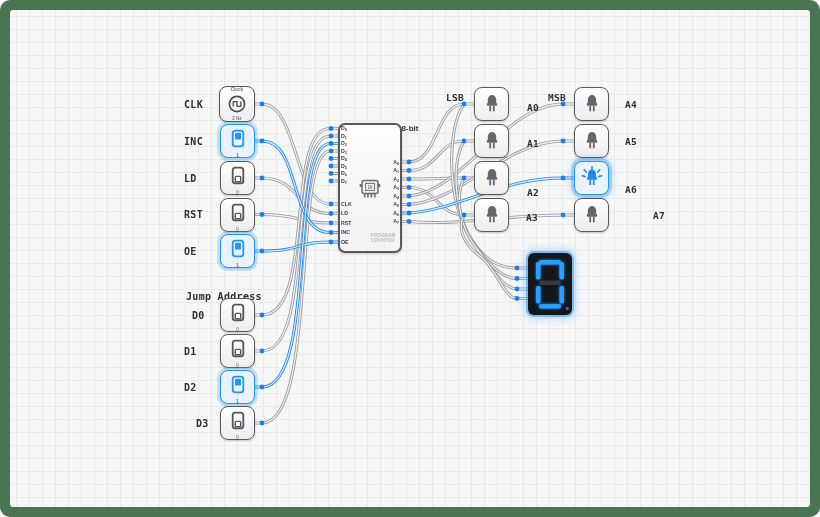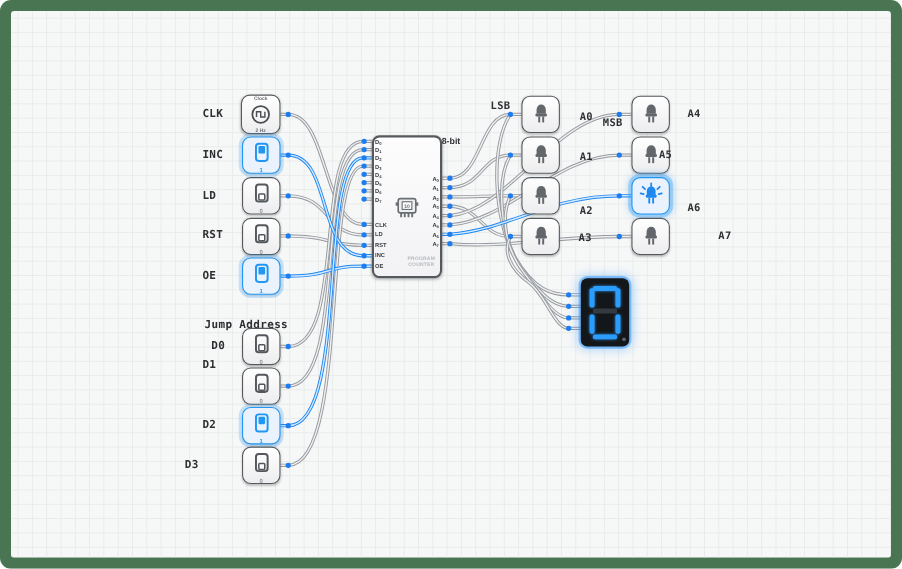--- a/index.html
+++ b/index.html
@@ -210,23 +210,23 @@
           <svg width="22" height="22" viewBox="-11 -11 22 22">
             <rect x="-5.3" y="-8.3" width="10.6" height="15.6" rx="2.6" fill="none" stroke="#2196f3" stroke-width="1.8"></rect>
             <rect x="-3" y="-6.2" width="6" height="6.8" rx="1" fill="#2196f3"></rect>
           </svg>
         </div>
       <div class="sw-val">1</div>
     </div>
 
     <div class="lbl" style="left:186px;top:296px">Jump Address</div>
     <div class="lbl" style="left:192px;top:315px">D0</div>
-    <div class="lbl" style="left:184px;top:332px">D1</div>
+    <div class="lbl" style="left:184px;top:351px">D1</div>
     <div class="lbl" style="left:184px;top:387px">D2</div>
-    <div class="lbl" style="left:168px;top:423px">D3</div>
+    <div class="lbl" style="left:196px;top:423px">D3</div>
 
     <div class="comp sw" style="left:220px;top:298px">
       <div class="icon-wrap">
           <svg width="22" height="22" viewBox="-11 -11 22 22">
             <rect x="-5.3" y="-8.3" width="10.6" height="15.6" rx="2.6" fill="none" stroke="#54575c" stroke-width="1.8"></rect>
             <rect x="-2.7" y="0.4" width="5.4" height="5.4" rx="0.8" fill="#fdfdfd" stroke="#54575c" stroke-width="1.4"></rect>
           </svg>
         </div>
       <div class="sw-val">0</div>
     </div>
@@ -340,21 +340,21 @@
             <rect x="-2.7" y="1.9" width="1.8" height="5.4" fill="#63676c"></rect>
             <rect x="0.9" y="1.9" width="1.8" height="5.4" fill="#63676c"></rect>
           </svg>
         </div>
       </div>
     <div class="lbl small" style="left:527px;top:107px">A0</div>
     <div class="lbl small" style="left:527px;top:143px">A1</div>
     <div class="lbl small" style="left:527px;top:192px">A2</div>
     <div class="lbl small" style="left:526px;top:217px">A3</div>
 
-    <div class="lbl small" style="left:548px;top:112px">MSB</div>
+    <div class="lbl small" style="left:548px;top:97px">MSB</div>
     <div class="comp led" style="left:574px;top:87px">
         <div class="icon-wrap">
           <svg width="24" height="24" viewBox="-12 -12 24 24">
             <path d="M-4.2,-0.5 L-4.2,-4.3 A4.2,4.6 0 0 1 4.2,-4.3 L4.2,-0.5 Z" fill="#63676c"></path>
             <rect x="-5.2" y="-0.9" width="10.4" height="2.7" rx="1.1" fill="#63676c"></rect>
             <rect x="-2.7" y="1.9" width="1.8" height="5.4" fill="#63676c"></rect>
             <rect x="0.9" y="1.9" width="1.8" height="5.4" fill="#63676c"></rect>
           </svg>
         </div>
       </div>
@@ -389,21 +389,21 @@
         <div class="icon-wrap">
           <svg width="24" height="24" viewBox="-12 -12 24 24">
             <path d="M-4.2,-0.5 L-4.2,-4.3 A4.2,4.6 0 0 1 4.2,-4.3 L4.2,-0.5 Z" fill="#63676c"></path>
             <rect x="-5.2" y="-0.9" width="10.4" height="2.7" rx="1.1" fill="#63676c"></rect>
             <rect x="-2.7" y="1.9" width="1.8" height="5.4" fill="#63676c"></rect>
             <rect x="0.9" y="1.9" width="1.8" height="5.4" fill="#63676c"></rect>
           </svg>
         </div>
       </div>
     <div class="lbl small" style="left:625px;top:104px">A4</div>
-    <div class="lbl small" style="left:599px;top:141px">A5</div>
+    <div class="lbl small" style="left:625px;top:141px">A5</div>
     <div class="lbl small" style="left:625px;top:189px">A6</div>
     <div class="lbl small" style="left:653px;top:215px">A7</div>
 
     <div class="display">
       <svg id="segsvg" width="44" height="62" viewBox="0 0 44 62">
           <rect x="11" y="7" width="22" height="4.5" rx="1.8" class="seg-lit"></rect>
           <rect x="11" y="27.5" width="22" height="4.5" rx="1.8" class="seg-off"></rect>
           <rect x="11" y="51" width="22" height="4.5" rx="1.8" class="seg-lit"></rect>
           <rect x="8" y="9" width="4.5" height="17.5" rx="1.8" class="seg-lit"></rect>
           <rect x="31.5" y="9" width="4.5" height="17.5" rx="1.8" class="seg-lit"></rect>

